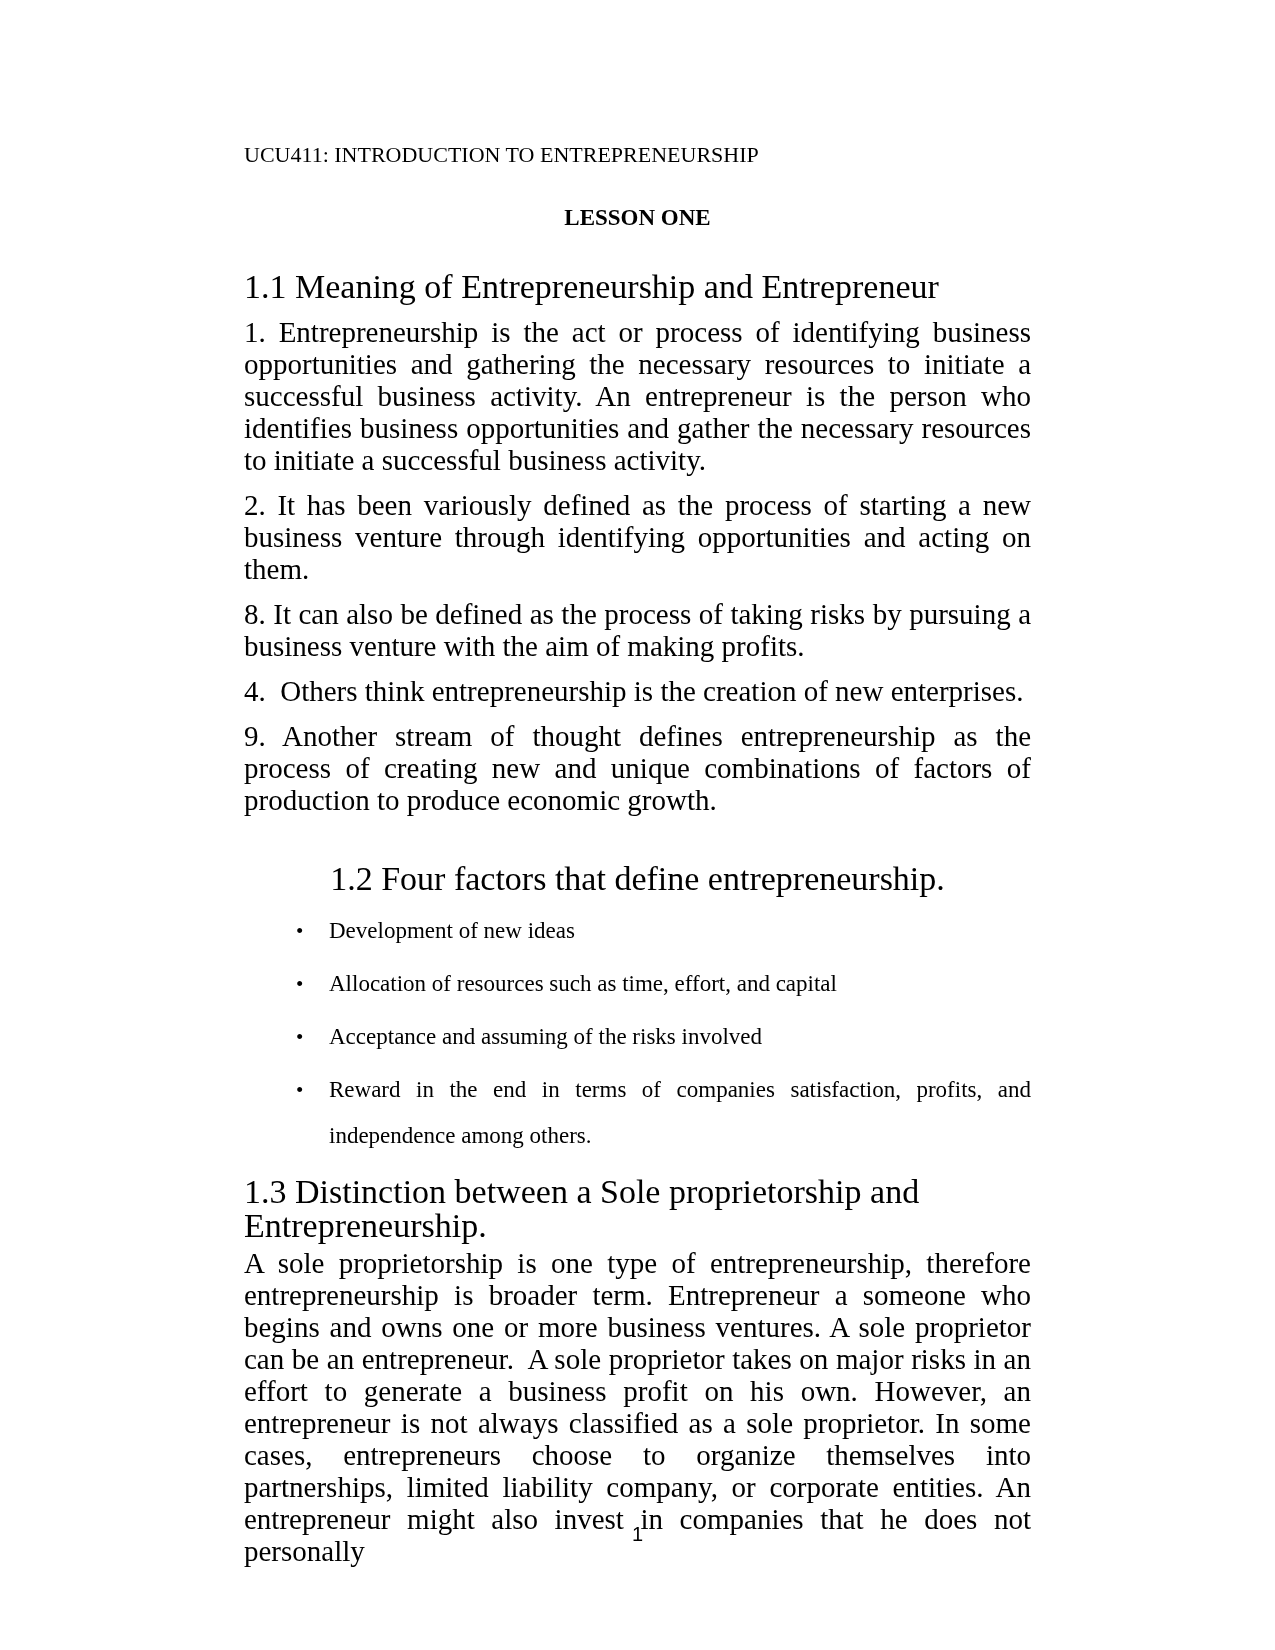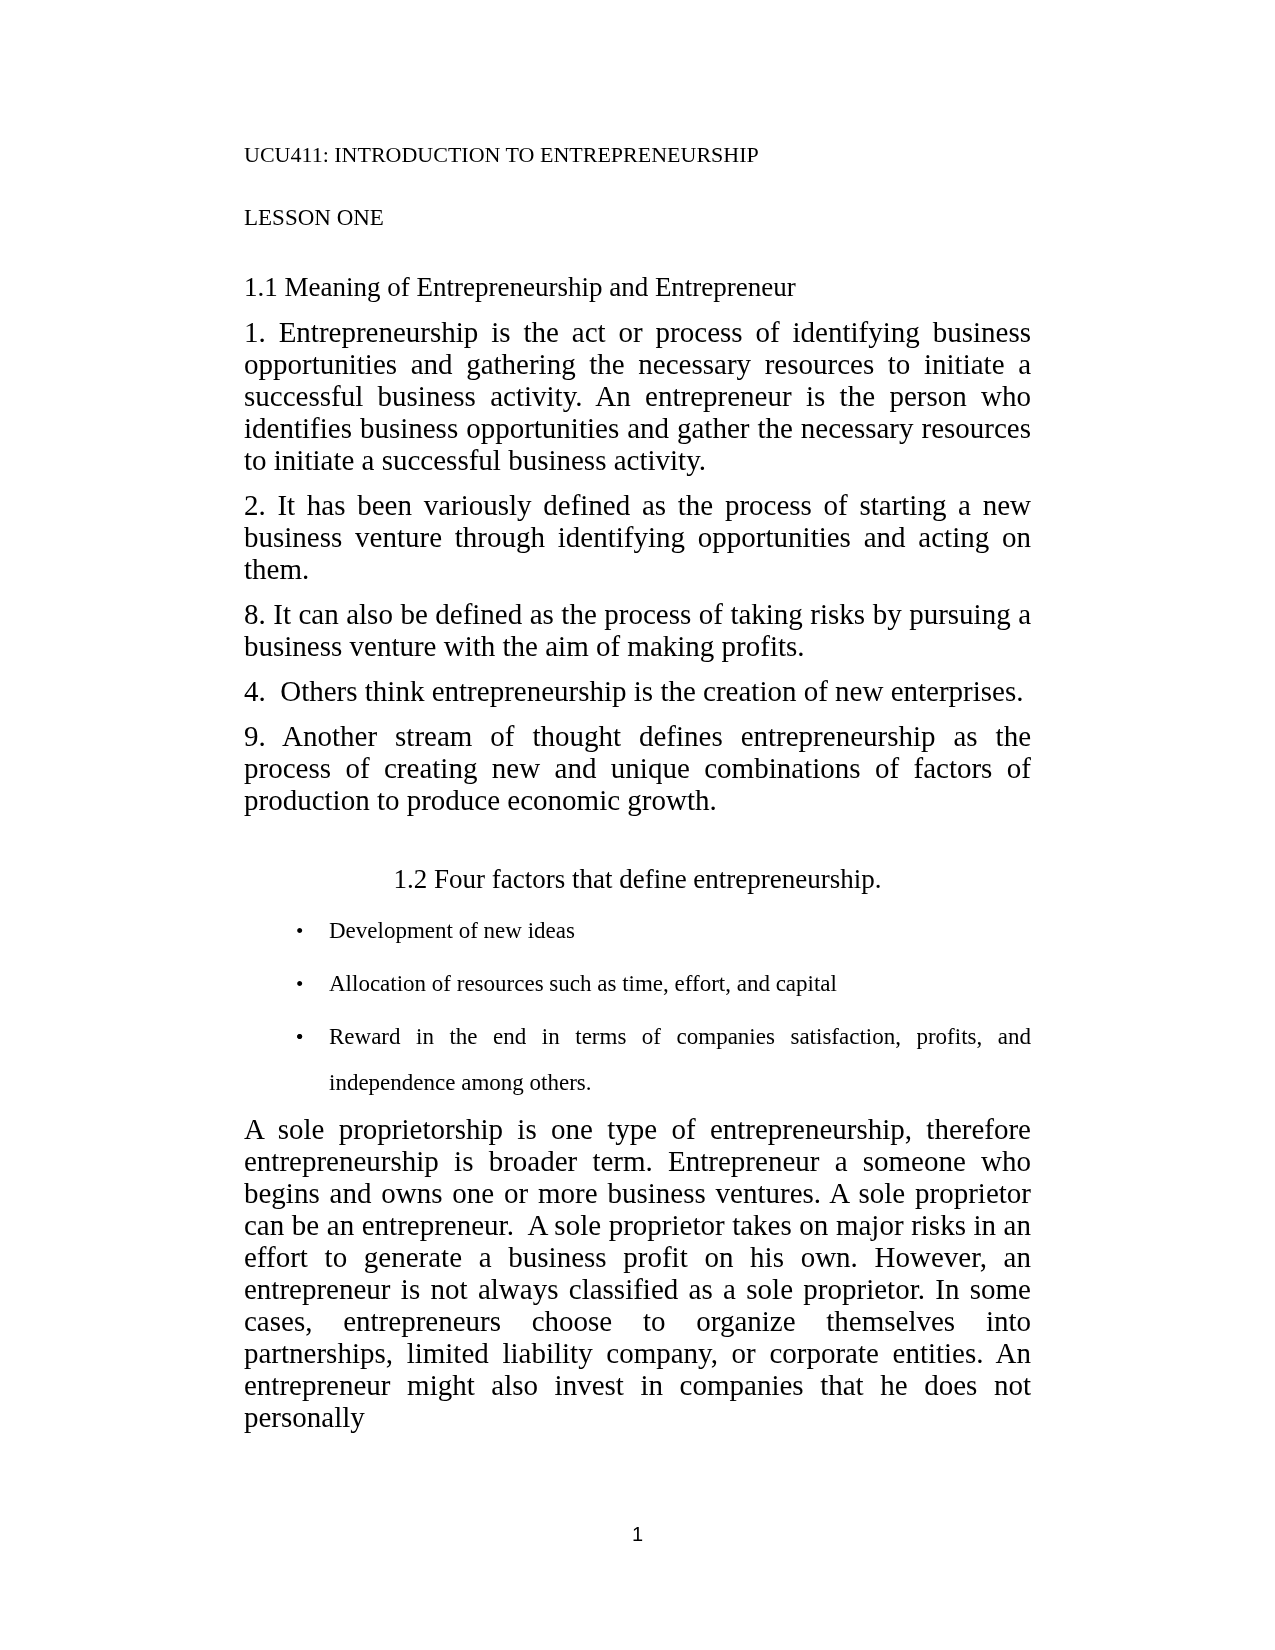--- a/index.html
+++ b/index.html
@@ -21,25 +21,26 @@
   }
   .course-title {
     font-size: 22px;
     line-height: 30px;
     margin: 0 0 32px 0;
     text-align: left;
   }
   .lesson-heading {
     font-size: 23px;
     line-height: 32px;
-    font-weight: normal;
+    font-weight: bold;
     margin: 0 0 36px 0;
+    text-align: center;
   }
   .section-heading {
-    font-size: 27px;
+    font-size: 34px;
     line-height: 34px;
     font-weight: normal;
     margin: 0 0 12px 0;
   }
   .section-heading.spaced-above {
     margin-top: 46px;
     text-align: center;
   }
   .section-heading.tight-below {
     margin-bottom: 4px;
@@ -108,25 +109,27 @@
     <li>
       <span class="marker">•</span>
       <span>Development of new ideas</span>
     </li>
     <li>
       <span class="marker">•</span>
       <span>Allocation of resources such as time, effort, and capital</span>
     </li>
     <li>
       <span class="marker">•</span>
+      <span>Acceptance and assuming of the risks involved</span>
     </li>
     <li>
       <span class="marker">•</span>
       <span>Reward in the end in terms of companies satisfaction, profits, and independence among others.</span>
     </li>
   </ul>
 
+  <h2 class="section-heading tight-below">1.3 Distinction between a Sole proprietorship and Entrepreneurship.</h2>
 
   <p class="body-text">A sole proprietorship is one type of entrepreneurship, therefore entrepreneurship is broader term. Entrepreneur a someone who begins and owns one or more business ventures. A sole proprietor can be an entrepreneur.&nbsp; A sole proprietor takes on major risks in an effort to generate a business profit on his own. However, an entrepreneur is not always classified as a sole proprietor. In some cases, entrepreneurs choose to organize themselves into partnerships, limited liability company, or corporate entities. An entrepreneur might also invest in companies that he does not personally</p>
 
   <div class="page-number">1</div>
 
 </div>
 
 </body></html>

